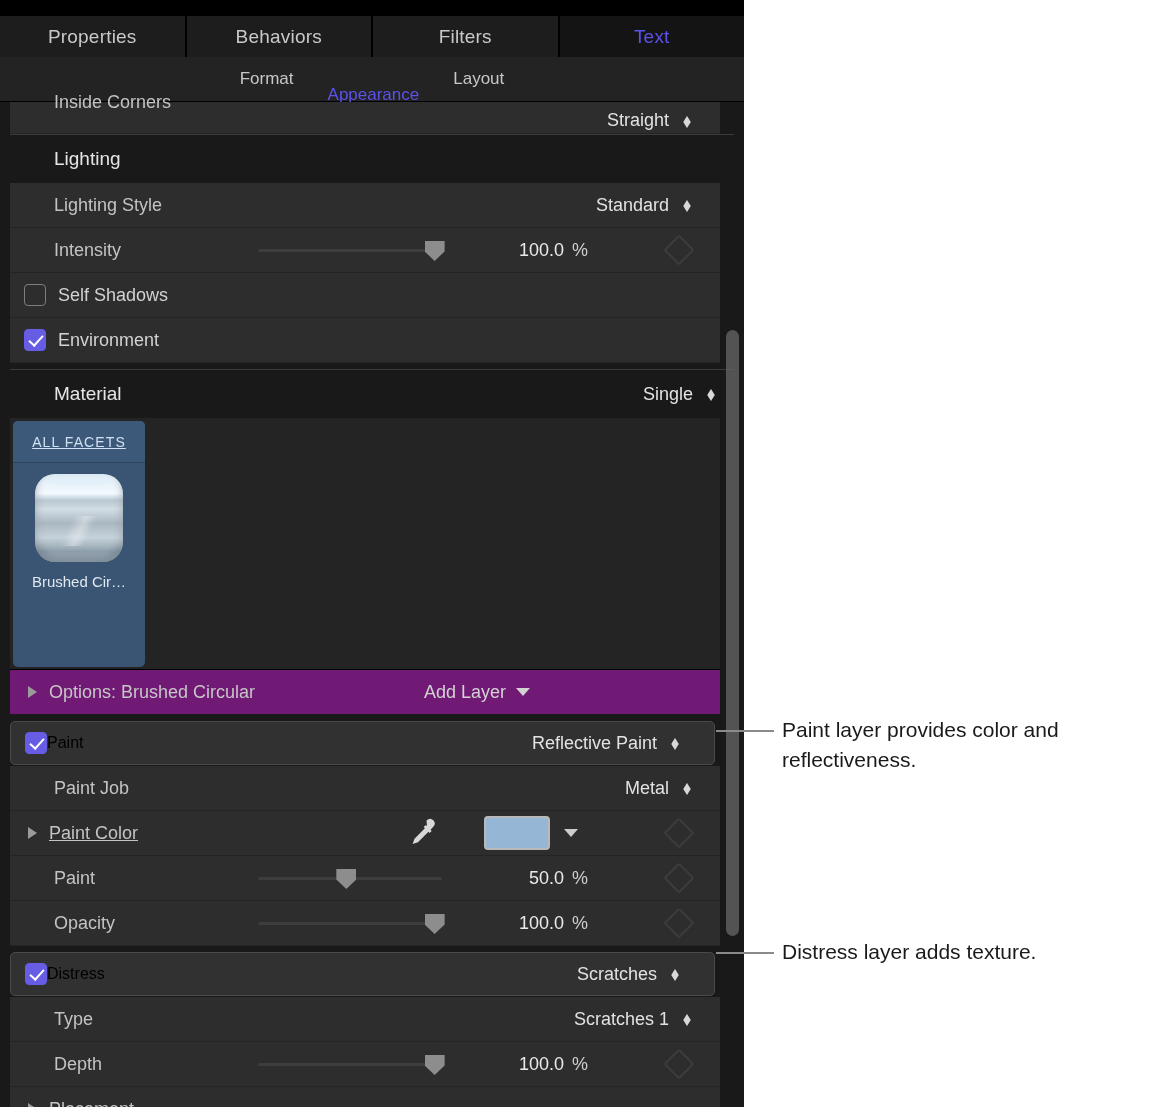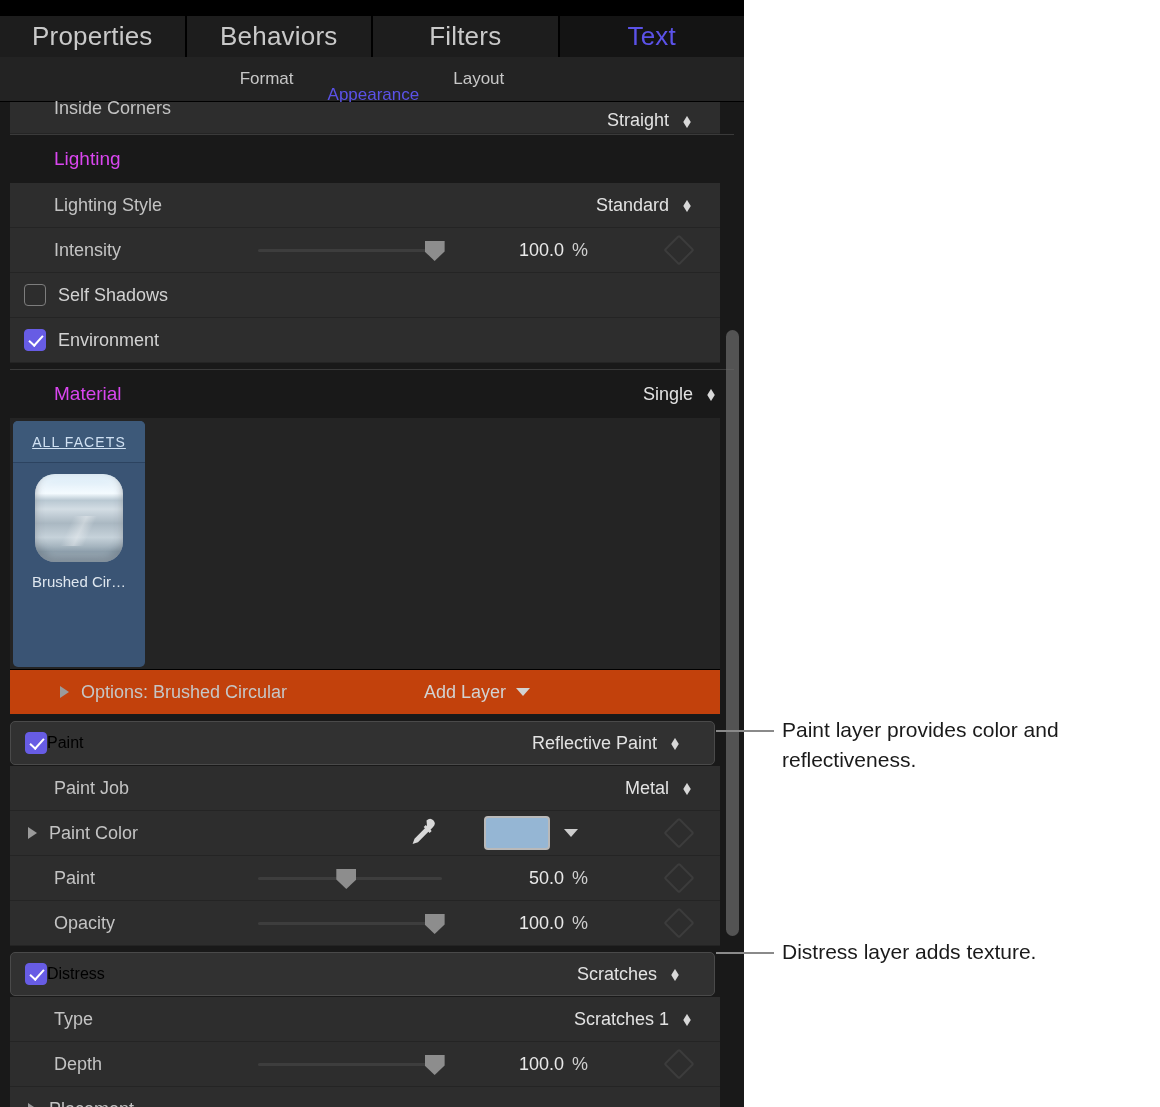--- a/index.html
+++ b/index.html
@@ -36,21 +36,21 @@
     left: 0; top: 0;
     width: 744px; height: 57px;
     display: flex;
     background: #000000;
   }
   .tab {
     flex: 1 1 0;
     display: flex;
     align-items: center;
     justify-content: center;
-    font-size: 26px;
+    font-size: 19px;
     color: #c9c9c9;
     background: #1d1d1d;
     margin-right: 2px;
     letter-spacing: .2px;
     box-sizing: border-box;
     margin-top: 16px;
   }
   .tab:last-child { margin-right: 0; }
   .tab.active { color: #5b52e8; background: #141414; }
 
@@ -111,21 +111,21 @@
   }
 
   .group-header {
     height: 48px;
     display: flex;
     align-items: center;
     background: #191919;
   }
   .group-header .title {
     font-size: 19px;
-    color: #d946ef;
+    color: #e5e5e5;
     margin-left: 54px;
   }
 
   
   .popup {
     position: absolute;
     right: 30px;
     display: flex;
     align-items: center;
     gap: 15px;
@@ -293,26 +293,25 @@
     width: 132px;
     text-align: center;
     font-size: 15px;
     color: #dfe7ef;
   }
 
   
   .options-row {
     margin: 0 24px 0 10px;
     height: 44px;
-    background: #c2410c;
+    background: #701a75;
     display: flex;
     align-items: center;
     position: relative;
     border-bottom: 1px solid #1a1a1a;
-    padding-left: 32px;
   }
   .options-row .otxt {
     font-size: 18px;
     color: #c6c6c6;
     margin-left: 12px;
   }
   .addlayer {
     position: absolute;
     right: 190px;
     display: flex;
@@ -408,21 +407,21 @@
 
     <div class="subtabbar">
       <div class="subtab">Format</div>
       <div class="subtab active">Appearance</div>
       <div class="subtab">Layout</div>
     </div>
 
     <div class="content">
 
       <div class="row clipped-top">
-        <div class="label" style="margin-bottom:14px;">Inside Corners</div>
+        <div class="label" style="margin-bottom:20px;">Inside Corners</div>
         <div class="popup" style="bottom:2px;">
           <span>Straight</span>
           <span class="updown">
               <span>▴</span>
               <span>▾</span>
             </span>
         </div>
       </div>
 
       <div class="group-sep"></div>
@@ -513,21 +512,21 @@
           <span>Metal</span>
           <span class="updown">
               <span>▴</span>
               <span>▾</span>
             </span>
         </div>
       </div>
 
       <div class="row">
         <div class="tri" style="margin-left:18px;"></div>
-        <div class="label" style="margin-left:12px;">Paint Color</div>
+        <div class="label" style="margin-left:12px;text-decoration:underline;">Paint Color</div>
         <svg class="eyedropper" viewBox="0 0 34 34">
           <path d="M22.5 4.5 q3.6-3.4 6.8-0.2 q3.2 3.2-0.2 6.8 l-2.6 2.6 l1.2 1.2 l-2.1 2.1 l-1.2-1.2 l-10.4 10.4 l-5.4 1.9 l1.9-5.4 l10.4-10.4 l-1.2-1.2 l2.1-2.1 l1.2 1.2 z" fill="#d8d8d8"></path>
         </svg>
         <div class="colorwell"></div>
         <div class="colorchev"></div>
         <div class="kf"></div>
       </div>
 
       <div class="row">
         <div class="label">Paint</div>

